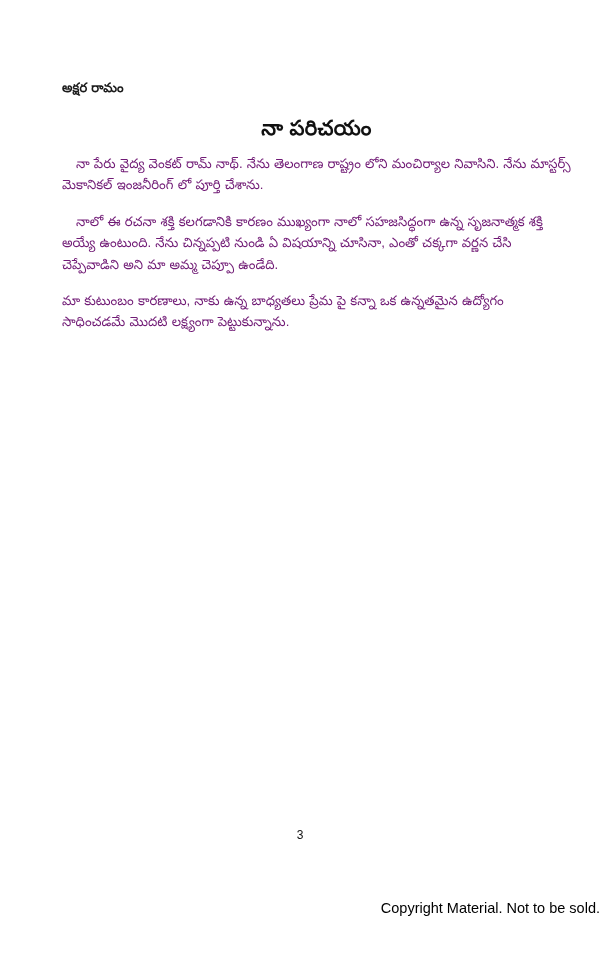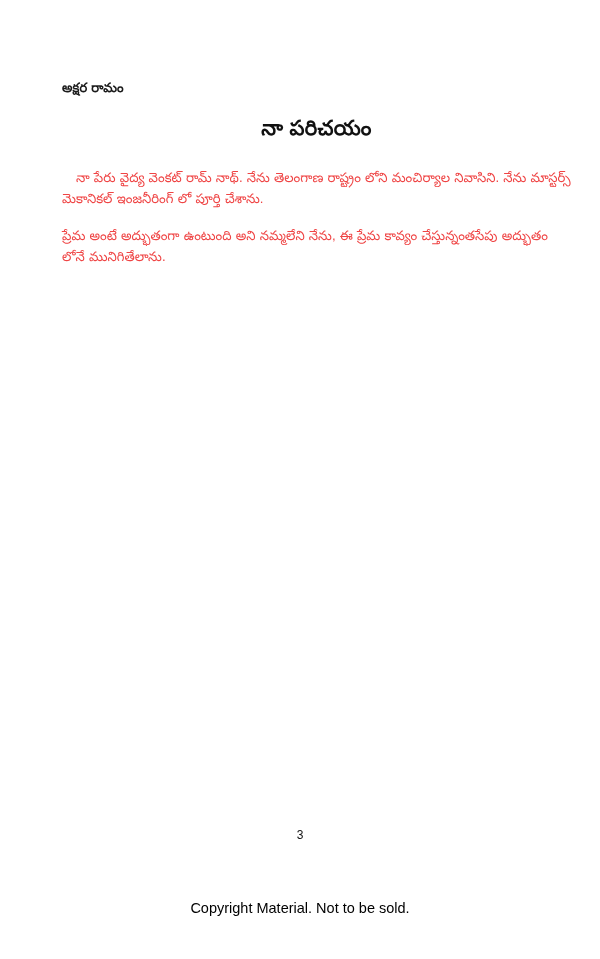--- a/index.html
+++ b/index.html
@@ -27,64 +27,65 @@
     font-weight: bold;
     color: #1a1a1a;
     margin: 0 0 18px 0;
     letter-spacing: 0.2px;
   }
   .doc-title {
     text-align: center;
     font-size: 21px;
     font-weight: bold;
     color: #111111;
-    margin: 0 0 22px 0;
+    margin: 0 0 8px 0;
     letter-spacing: 0.3px;
   }
   .body-text p {
     margin: 0 0 15px 0;
     font-size: 13.2px;
     line-height: 1.62;
-    color: #ef4444;
+    color: #701a75;
     text-align: left;
     word-spacing: 0.5px;
   }
   .body-text p.indent {
     text-indent: 14px;
   }
   .page-number {
     position: absolute;
     left: 0;
     right: 0;
     top: 828px;
     text-align: center;
     font-size: 12px;
     color: #111111;
   }
   .footer-notice {
     position: absolute;
     left: 0;
     right: 0;
     top: 900px;
-    text-align: center;
+    text-align: right;
     font-size: 14.5px;
     color: #000000;
   }
 </style>
 </head>
 <body>
 
 <div class="page">
 
   <div class="running-head">అక్షర రామం</div>
 
   <h1 class="doc-title">నా పరిచయం</h1>
 
   <div class="body-text">
     <p class="indent">నా  పేరు వైద్య వెంకట్ రామ్ నాథ్. నేను తెలంగాణ రాష్ట్రం లోని మంచిర్యాల నివాసిని. నేను మాస్టర్స్ మెకానికల్ ఇంజనీరింగ్ లో పూర్తి చేశాను.</p>
-    <p>ప్రేమ అంటే అద్భుతంగా ఉంటుంది అని నమ్మలేని నేను, ఈ ప్రేమ కావ్యం చేస్తున్నంతసేపు  అద్భుతం లోనే మునిగితేలాను.</p>
+    <p class="indent">నాలో  ఈ రచనా శక్తి కలగడానికి కారణం ముఖ్యంగా నాలో సహజసిద్ధంగా ఉన్న సృజనాత్మక శక్తి  అయ్యే ఉంటుంది. నేను  చిన్నప్పటి నుండి ఏ విషయాన్ని చూసినా, ఎంతో చక్కగా వర్ణన చేసి చెప్పేవాడిని అని మా అమ్మ చెప్పూ ఉండేది.</p>
+    <p>మా కుటుంబం కారణాలు, నాకు ఉన్న బాధ్యతలు ప్రేమ పై కన్నా ఒక ఉన్నతమైన ఉద్యోగం సాధించడమే మొదటి లక్ష్యంగా పెట్టుకున్నాను.</p>
   </div>
 
   <div class="page-number">3</div>
 
   <div class="footer-notice">Copyright Material. Not to be sold.</div>
 
 </div>
 
 </body></html>

